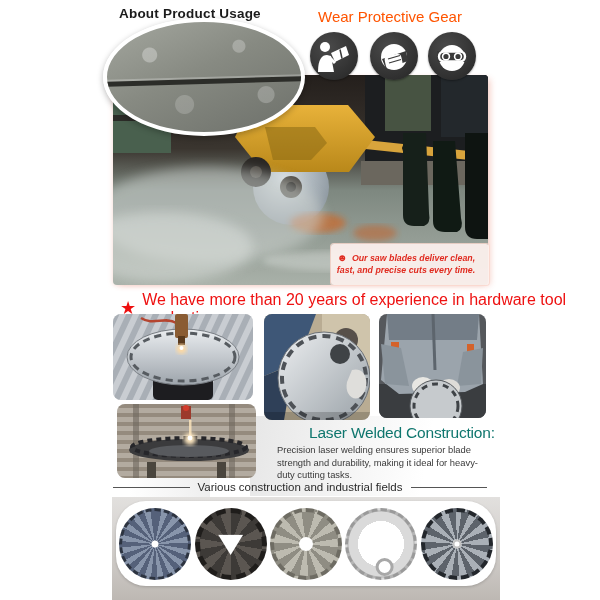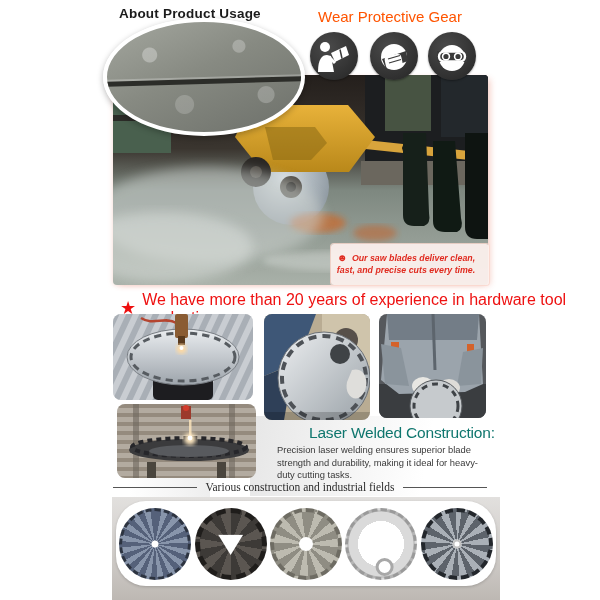--- a/index.html
+++ b/index.html
@@ -56,21 +56,21 @@
   .ph-c{left:264px;top:314px;width:106px;height:106px;}
   .ph-d{left:379px;top:314px;width:107px;height:104px;}
 
   
   .laser-head{left:277px;top:424px;font-size:15.5px;color:#0f766e;z-index:2;letter-spacing:-.2px;margin-left:32px;}
   .laser-body{left:277px;top:444px;width:212px;font-size:9.4px;color:#3a3a3a;line-height:1.33;z-index:2;}
 
   
   .divider{left:113px;top:481px;width:374px;display:flex;align-items:center;z-index:2;}
   .div-line{height:1px;background:#555;flex:1;}
-  .div-text{font-size:11.5px;color:#2b2b2b;margin:0 8px;white-space:nowrap;font-family:Liberation Serif, serif;}
+  .div-text{font-size:11.5px;color:#2b2b2b;margin:0 8px;white-space:nowrap;}
 
   
   .tray-bg{left:112px;top:497px;width:388px;height:103px;
     background:linear-gradient(#e2e0de 0%, #cac6c2 70%, #bdb8b3 100%);z-index:1;}
   .tray{left:116px;top:501px;width:380px;height:85px;background:#fff;border-radius:30px;z-index:2;
     display:flex;align-items:center;justify-content:space-evenly;box-shadow:0 1px 3px rgba(0,0,0,.18);}
   .blade{position:relative;width:72px;height:72px;border-radius:50%;box-sizing:border-box;}
   .hole{position:absolute;left:50%;top:50%;transform:translate(-50%,-50%);background:#fff;border-radius:50%;}
   .b1{background:repeating-conic-gradient(#55617a 0 11deg, #8895ab 11deg 22deg);border:3px dashed #2c3340;}
   .b1 .hole{width:7px;height:7px;}

